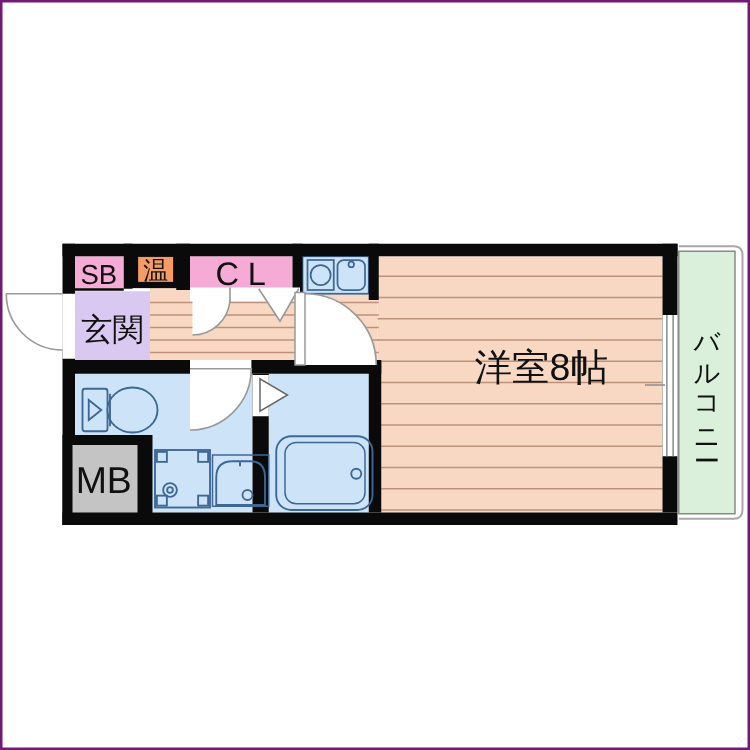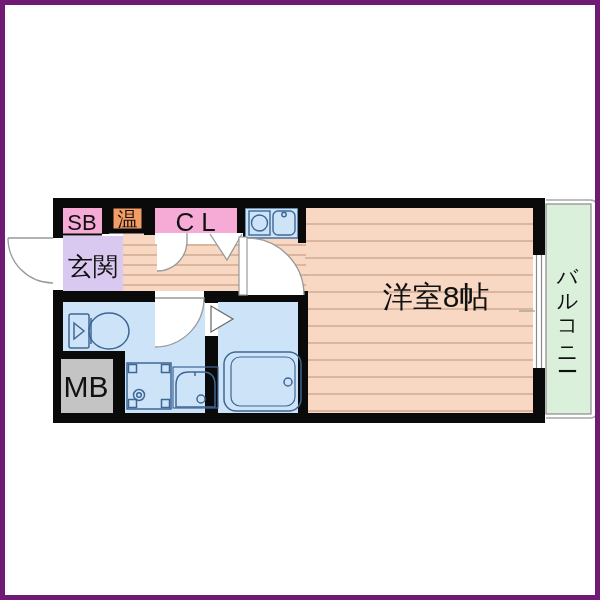--- a/index.html
+++ b/index.html
@@ -1,18 +1,18 @@
 <!DOCTYPE html>
 <html><head>
 <meta charset="utf-8">
 <style>
   html,body{margin:0;padding:0;background:#fff;}
   #stage{
     position:relative;width:600px;height:600px;background:#ffffff;
-    box-sizing:border-box;border:5px solid #701a75;overflow:hidden;
+    box-sizing:border-box;border:2px solid #701a75;overflow:hidden;
     font-family:"Liberation Sans","DejaVu Sans",sans-serif;
   }
   svg{display:block;}
   text{font-family:"Liberation Sans","DejaVu Sans",sans-serif;fill:#111;}
   .lbl-sb{font-size:22px;}
   .lbl-on{font-size:20px;}
   .lbl-cl{font-size:26px;letter-spacing:7px;}
   .lbl-genkan{font-size:25px;}
   .lbl-room{font-size:30px;}
   .lbl-mb{font-size:30px;}

